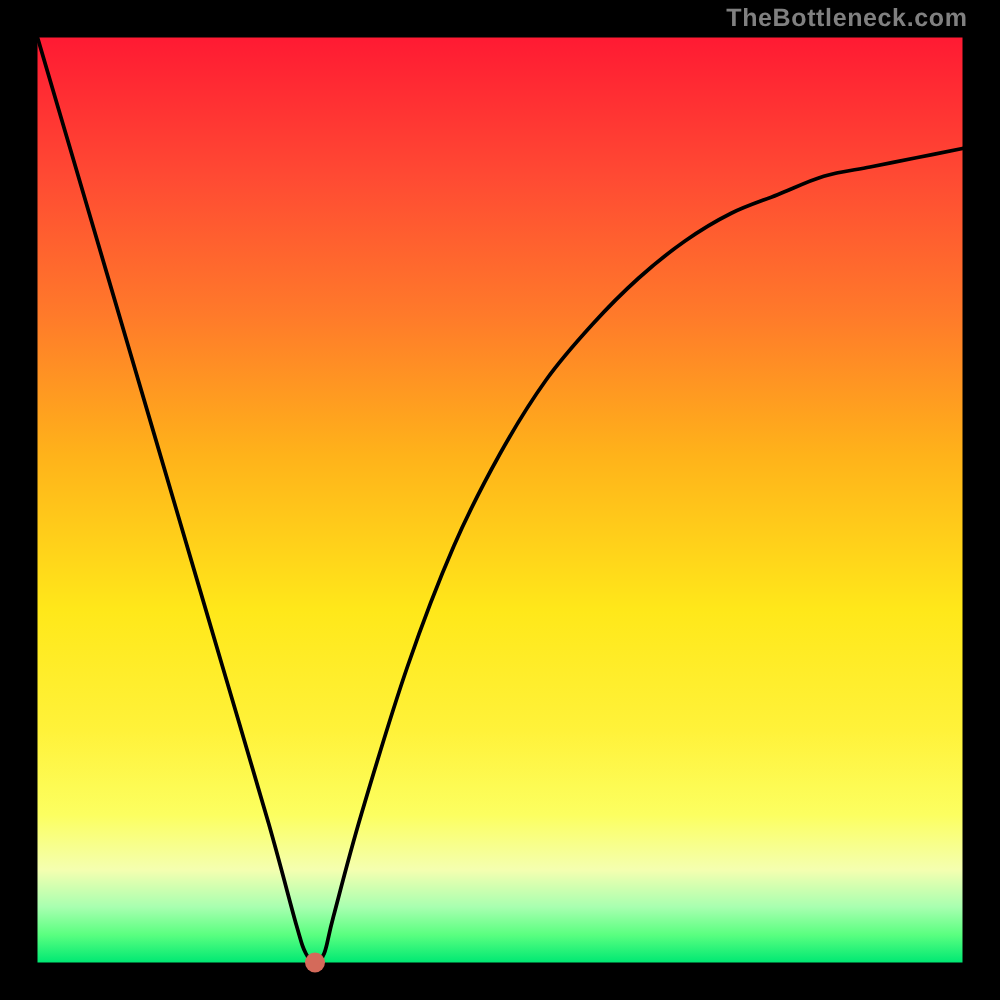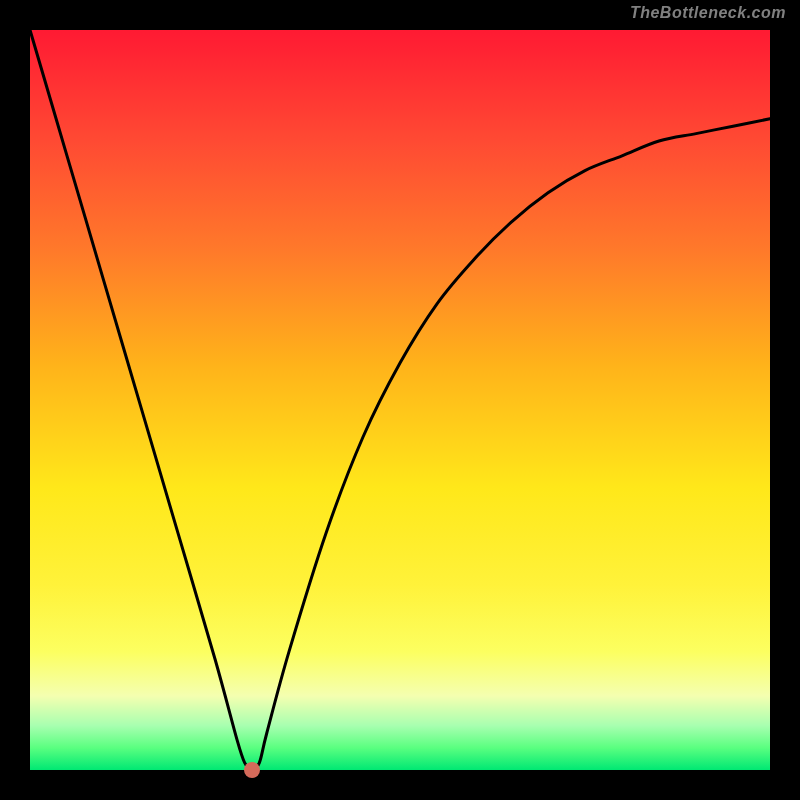--- a/index.html
+++ b/index.html
@@ -31,28 +31,27 @@
   }
   .plot-area svg {
     position: absolute;
     left: 0; top: 0;
     width: 100%; height: 100%;
     overflow: visible;
   }
   .watermark {
     position: absolute;
     top: 4px;
-    right: 14px;
+    right: 26px;
     font-family: Arial, Helvetica, sans-serif;
-    font-size: 16px;
+    font-size: 20px;
     font-weight: 600;
     color: #808080;
     letter-spacing: 0.5px;
     user-select: none;
-    font-style: italic;
   }
 </style>
 </head>
 <body>
 
 <div class="frame">
   <div class="watermark">TheBottleneck.com</div>
   <div class="plot-area">
     <svg id="plot-svg" viewBox="0 0 740 740" preserveAspectRatio="none">
         <path d="M 0 0 C 6.166666666666667 20.96666666666668, 24.666666666666664 83.86666666666673, 37 125.80000000000007 C 49.333333333333336 167.7333333333334, 61.666666666666664 209.66666666666663, 74 251.59999999999997 C 86.33333333333333 293.5333333333333, 98.66666666666667 335.4666666666667, 111 377.40000000000003 C 123.33333333333333 419.33333333333337, 135.66666666666666 461.26666666666665, 148 503.2 C 160.33333333333334 545.1333333333333, 175.13333333333333 594.4666666666667, 185 629 C 194.86666666666667 663.5333333333333, 202.26666666666668 693.1333333333333, 207.20000000000002 710.4 C 212.13333333333335 727.6666666666666, 212.13333333333333 727.6666666666667, 214.6 732.6 C 217.06666666666666 737.5333333333333, 219.53333333333333 740, 222 740 C 224.46666666666667 740, 226.93333333333334 738.7666666666667, 229.4 732.6 C 231.86666666666667 726.4333333333334, 231.86666666666667 721.5, 236.8 703 C 241.73333333333335 684.5, 249.13333333333333 654.9, 259 621.6 C 268.8666666666667 588.3000000000001, 283.6666666666667 538.9666666666667, 296 503.2 C 308.3333333333333 467.43333333333334, 320.6666666666667 435.3666666666667, 333 407 C 345.3333333333333 378.6333333333333, 357.66666666666663 355.19999999999993, 370 332.99999999999994 C 382.33333333333337 310.79999999999995, 394.66666666666674 291.06666666666666, 407.00000000000006 273.8 C 419.33333333333337 256.53333333333336, 431.6666666666667 242.9666666666667, 444 229.40000000000003 C 456.3333333333333 215.83333333333337, 468.6666666666667 203.5, 481 192.39999999999998 C 493.3333333333333 181.29999999999995, 505.6666666666667 171.4333333333333, 518 162.79999999999995 C 530.3333333333334 154.1666666666666, 542.6666666666666 146.76666666666657, 555 140.5999999999999 C 567.3333333333334 134.43333333333325, 579.6666666666666 130.73333333333338, 592 125.80000000000007 C 604.3333333333334 120.86666666666675, 616.6666666666666 114.7, 629 111 C 641.3333333333334 107.3, 653.6666666666666 106.06666666666668, 666 103.60000000000002 C 678.3333333333334 101.13333333333337, 690.6666666666666 98.66666666666673, 703 96.20000000000005 C 715.3333333333334 93.73333333333336, 733.8333333333334 90.0333333333333, 740 88.79999999999995" fill="none" stroke="#000" stroke-width="3" stroke-linecap="round" stroke-linejoin="round"></path>

